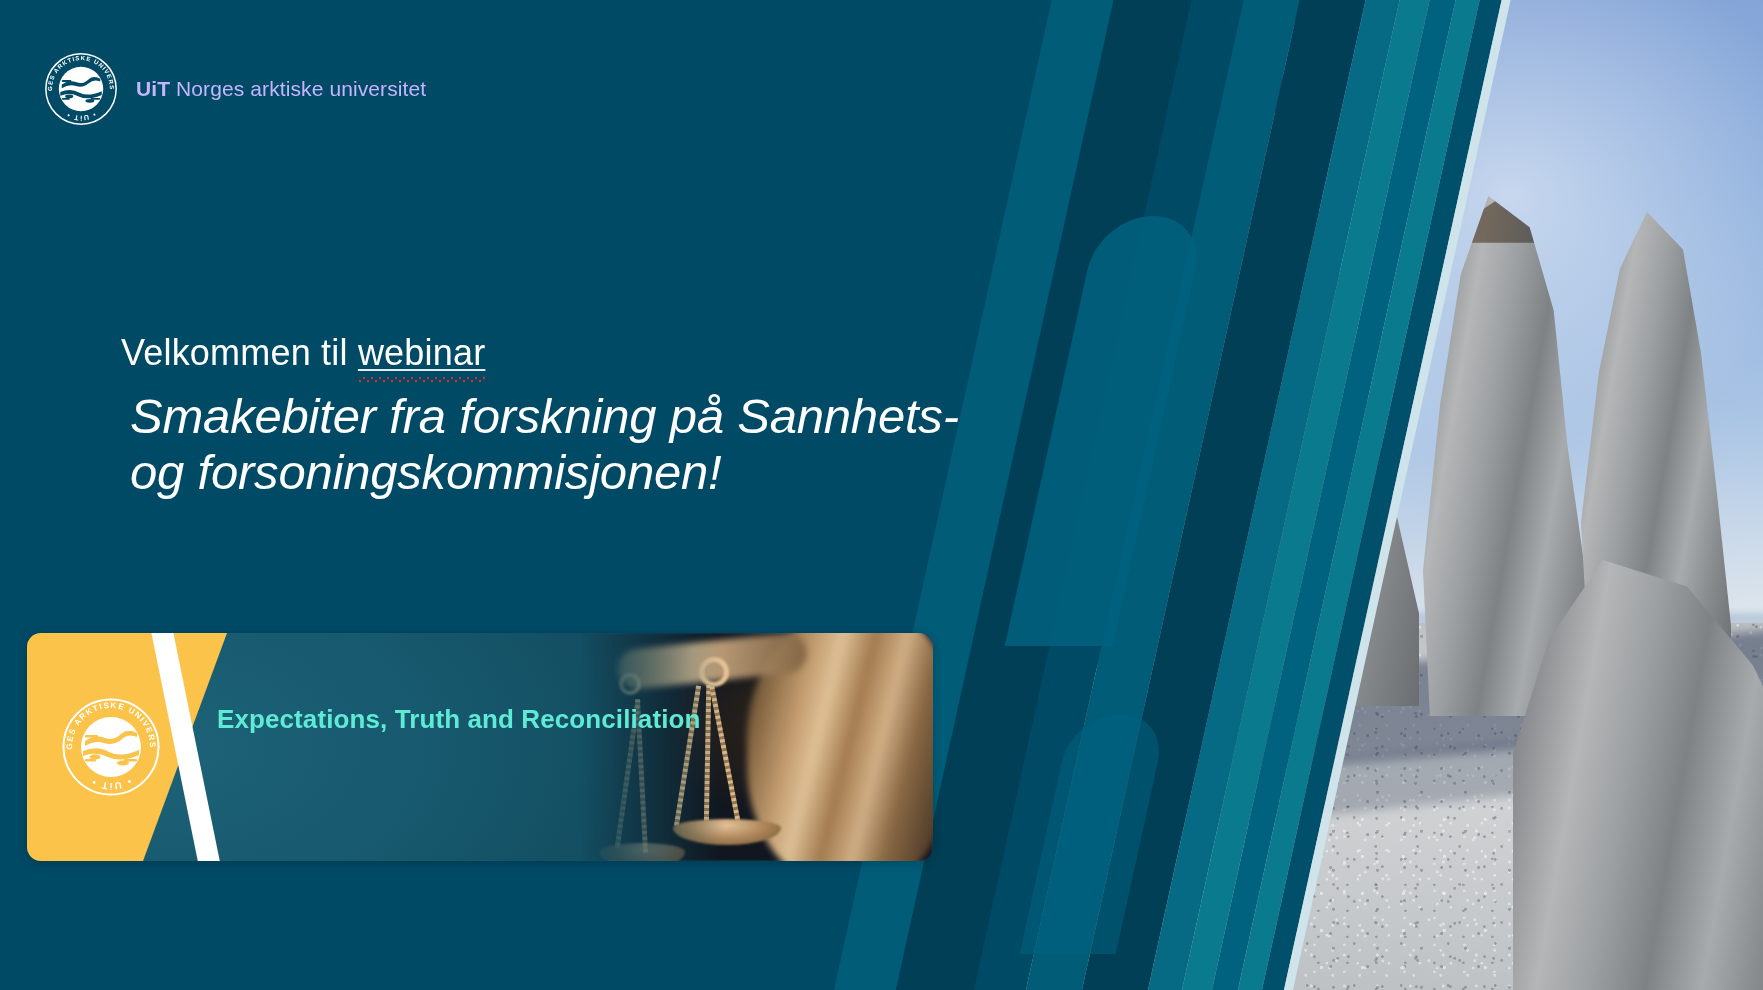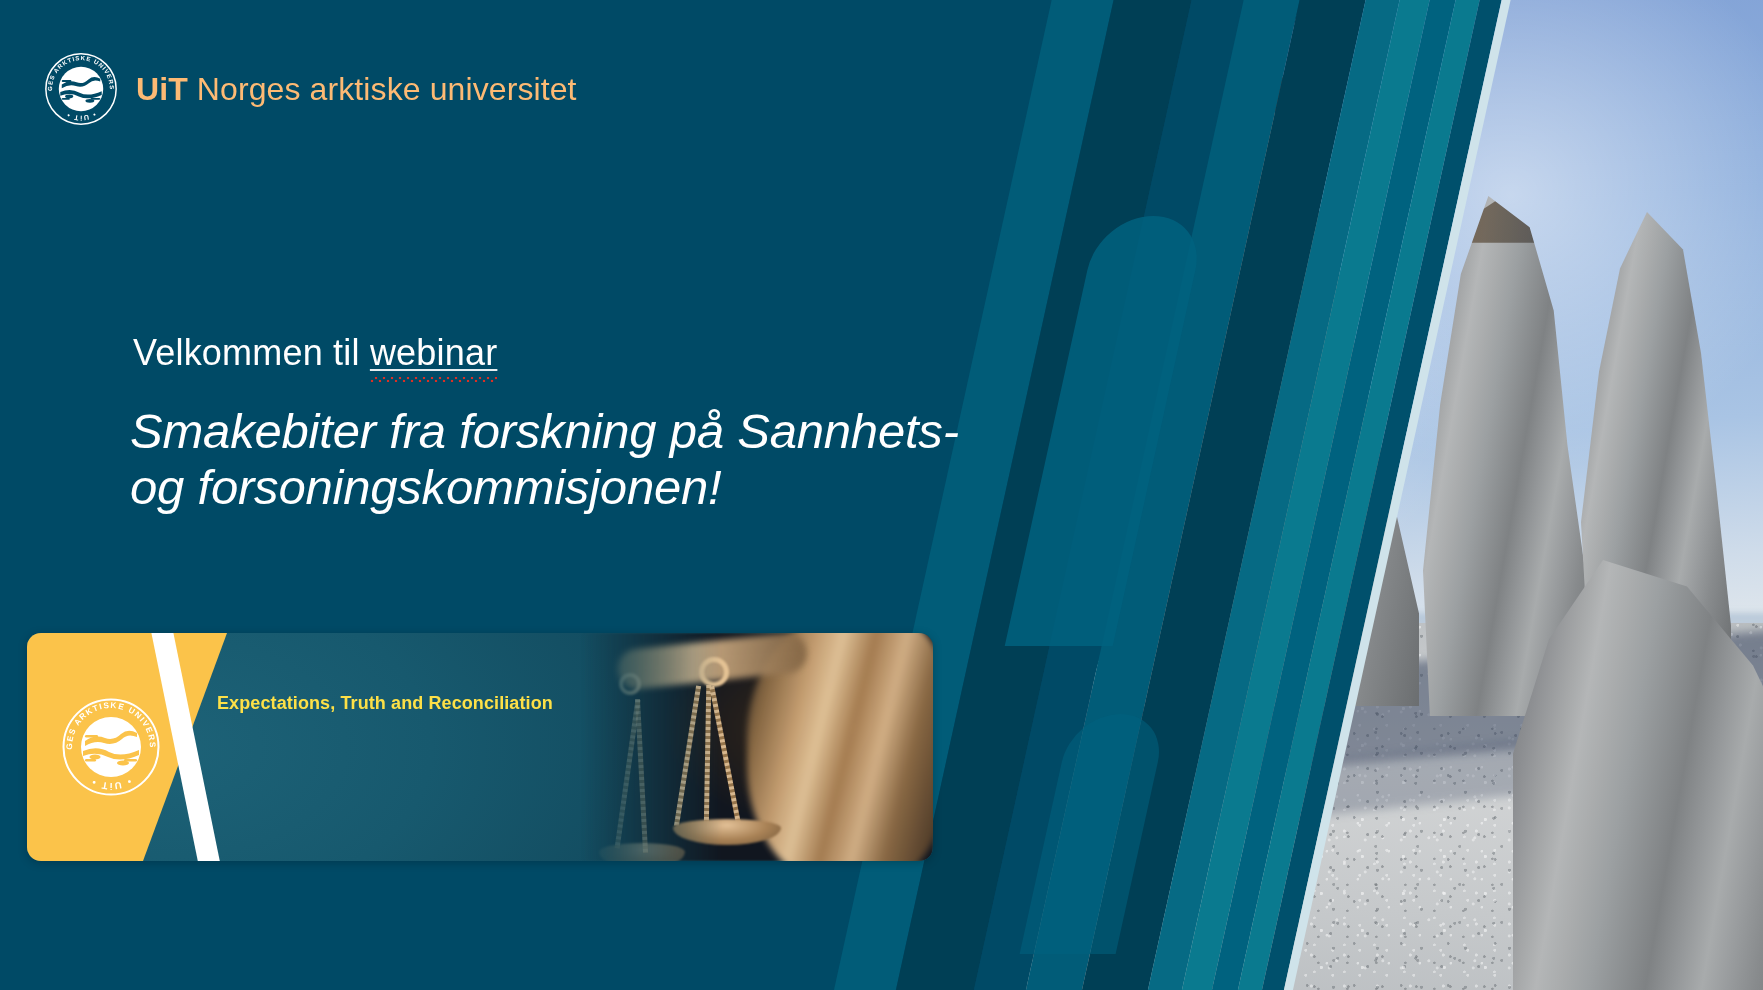--- a/index.html
+++ b/index.html
@@ -159,26 +159,26 @@
     width:96px; height:240px;
     background:#00627f;
     border-radius:54px 54px 0 0;
     transform:skewX(-12.4deg);
     opacity:.55;
   }
 
   
   .header { position:absolute; left:44px; top:52px; display:flex; align-items:center; gap:18px; }
   .seal { width:74px; height:74px; display:block; }
-  .wordmark { color:#fdba74; font-size:32px; letter-spacing:.1px; white-space:nowrap; }
+  .wordmark { color:#c4b5fd; font-size:21px; letter-spacing:.1px; white-space:nowrap; }
   .wordmark b { font-weight:700; }
 
   
   .kicker {
-    position:absolute; left:133px; top:332px;
+    position:absolute; left:121px; top:332px;
     color:#ffffff; font-size:36px; font-weight:400; letter-spacing:.2px;
     white-space:nowrap;
   }
   .misspell {
     position:relative;
     text-decoration:underline;
     text-decoration-color:rgba(255,255,255,.9);
     text-underline-offset:4px;
     text-decoration-thickness:2px;
   }
@@ -186,21 +186,21 @@
     content:"";
     position:absolute;
     left:0; right:0; bottom:-9px; height:5px;
     background-image:
       radial-gradient(circle at 2px 4px, #d93025 1.3px, transparent 1.6px),
       radial-gradient(circle at 6px 1px, #d93025 1.3px, transparent 1.6px);
     background-size:8px 5px;
     background-repeat:repeat-x;
   }
   .title {
-    position:absolute; left:130px; top:404px; width:880px;
+    position:absolute; left:130px; top:389px; width:880px;
     color:#ffffff; font-size:49px; font-style:italic; font-weight:400;
     line-height:1.14; letter-spacing:-.2px;
   }
 
   
   .banner {
     position:absolute; left:27px; top:633px;
     width:906px; height:228px;
     border-radius:14px;
     overflow:hidden;
@@ -275,22 +275,22 @@
     border-radius:50%/34% 34% 66% 66%;
     filter:blur(1.1px);
   }
 
   .banner-text { position:absolute; left:190px; top:42px; z-index:5; }
   .trucom {
     color:#ffffff; font-size:52px; font-weight:700;
     letter-spacing:4.5px; line-height:1;
   }
   .tagline {
-    margin-top:16px;
-    color:#fde047; font-size:18px; font-weight:600;
+    margin-top:27px;
+    color:#5eead4; font-size:26px; font-weight:600;
     line-height:1.36; letter-spacing:.1px;
   }
 </style>
 </head>
 <body>
 
 <div id="slide">
 
   <div class="photo">
     <div class="sky"></div>

